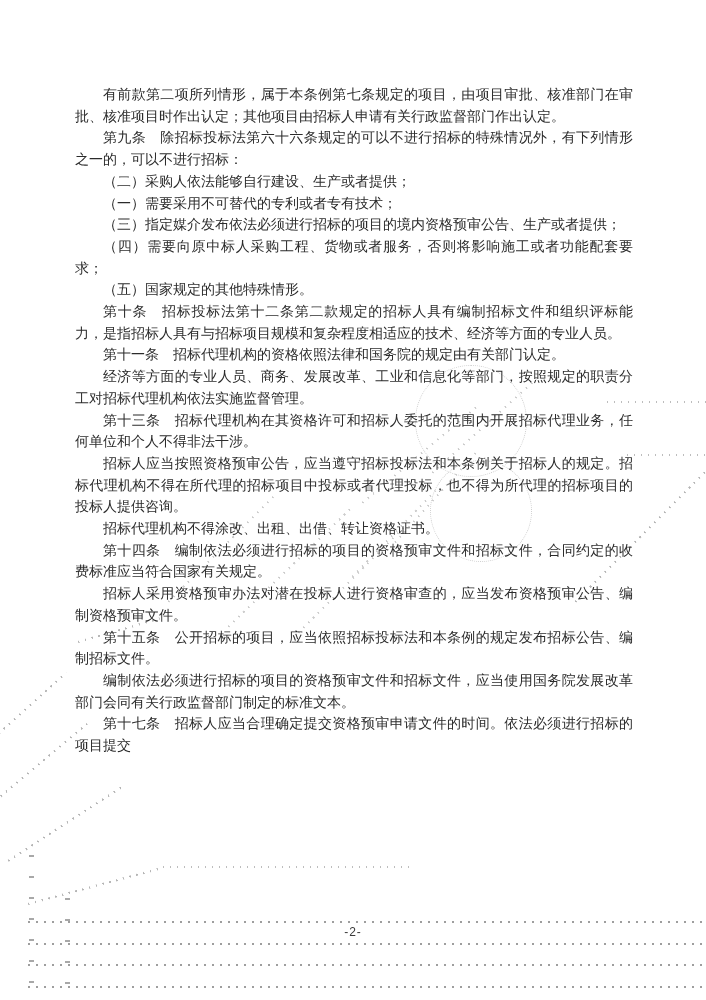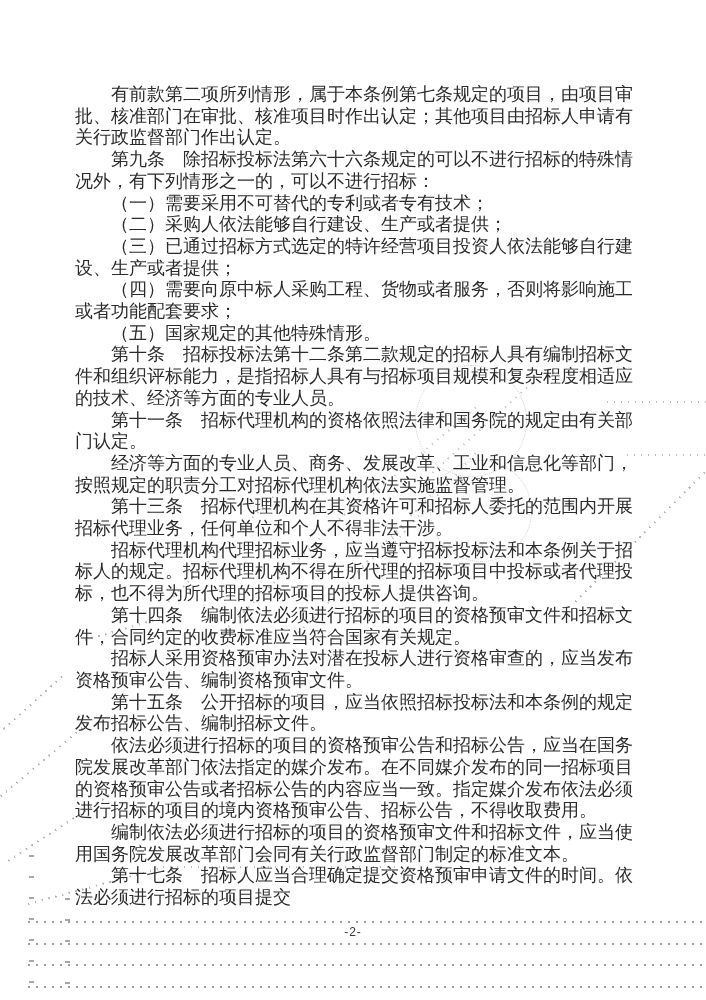--- a/index.html
+++ b/index.html
@@ -16,21 +16,21 @@
     position: absolute;
     left: 75px;
     top: 84px;
     width: 558px;
     z-index: 2;
     text-align: justify;
   }
   .body-text p {
     margin: 0;
     text-indent: 2em;
-    font-size: 18px;
+    font-size: 14px;
     line-height: 21.7px;
     color: #2b2b2b;
     word-break: break-all;
   }
   
   .page-num {
     position: absolute;
     top: 925px;
     left: 0;
     width: 100%;
@@ -110,33 +110,33 @@
   <div class="dotline" style="left:28px; top:943px; width:678px;"></div>
   <div class="dotline" style="left:28px; top:964px; width:678px;"></div>
   <div class="dotline" style="left:28px; top:986px; width:678px;"></div>
 
   <div class="tickcol" style="left:29px; top:855px; height:145px;"></div>
   <div class="tickcol" style="left:65px; top:898px; height:102px;"></div>
 
   <main class="body-text">
       <p>有前款第二项所列情形，属于本条例第七条规定的项目，由项目审批、核准部门在审批、核准项目时作出认定；其他项目由招标人申请有关行政监督部门作出认定。</p>
       <p>第九条　除招标投标法第六十六条规定的可以不进行招标的特殊情况外，有下列情形之一的，可以不进行招标：</p>
+      <p>（二）采购人依法能够自行建设、生产或者提供；</p>
       <p>（一）需要采用不可替代的专利或者专有技术；</p>
-      <p>（二）采购人依法能够自行建设、生产或者提供；</p>
-      <p>（三）已通过招标方式选定的特许经营项目投资人依法能够自行建设、生产或者提供；</p>
+      <p>（三）指定媒介发布依法必须进行招标的项目的境内资格预审公告、生产或者提供；</p>
       <p>（四）需要向原中标人采购工程、货物或者服务，否则将影响施工或者功能配套要求；</p>
       <p>（五）国家规定的其他特殊情形。</p>
       <p>第十条　招标投标法第十二条第二款规定的招标人具有编制招标文件和组织评标能力，是指招标人具有与招标项目规模和复杂程度相适应的技术、经济等方面的专业人员。</p>
       <p>第十一条　招标代理机构的资格依照法律和国务院的规定由有关部门认定。</p>
       <p>经济等方面的专业人员、商务、发展改革、工业和信息化等部门，按照规定的职责分工对招标代理机构依法实施监督管理。</p>
       <p>第十三条　招标代理机构在其资格许可和招标人委托的范围内开展招标代理业务，任何单位和个人不得非法干涉。</p>
-      <p>招标代理机构代理招标业务，应当遵守招标投标法和本条例关于招标人的规定。招标代理机构不得在所代理的招标项目中投标或者代理投标，也不得为所代理的招标项目的投标人提供咨询。</p>
+      <p>招标人应当按照资格预审公告，应当遵守招标投标法和本条例关于招标人的规定。招标代理机构不得在所代理的招标项目中投标或者代理投标，也不得为所代理的招标项目的投标人提供咨询。</p>
+      <p>招标代理机构不得涂改、出租、出借、转让资格证书。</p>
       <p>第十四条　编制依法必须进行招标的项目的资格预审文件和招标文件，合同约定的收费标准应当符合国家有关规定。</p>
       <p>招标人采用资格预审办法对潜在投标人进行资格审查的，应当发布资格预审公告、编制资格预审文件。</p>
       <p>第十五条　公开招标的项目，应当依照招标投标法和本条例的规定发布招标公告、编制招标文件。</p>
-      <p>依法必须进行招标的项目的资格预审公告和招标公告，应当在国务院发展改革部门依法指定的媒介发布。在不同媒介发布的同一招标项目的资格预审公告或者招标公告的内容应当一致。指定媒介发布依法必须进行招标的项目的境内资格预审公告、招标公告，不得收取费用。</p>
       <p>编制依法必须进行招标的项目的资格预审文件和招标文件，应当使用国务院发展改革部门会同有关行政监督部门制定的标准文本。</p>
       <p>第十七条　招标人应当合理确定提交资格预审申请文件的时间。依法必须进行招标的项目提交</p>
     </main>
 
   <div class="page-num">-2-</div>
 
 </div>
 
 </body></html>

